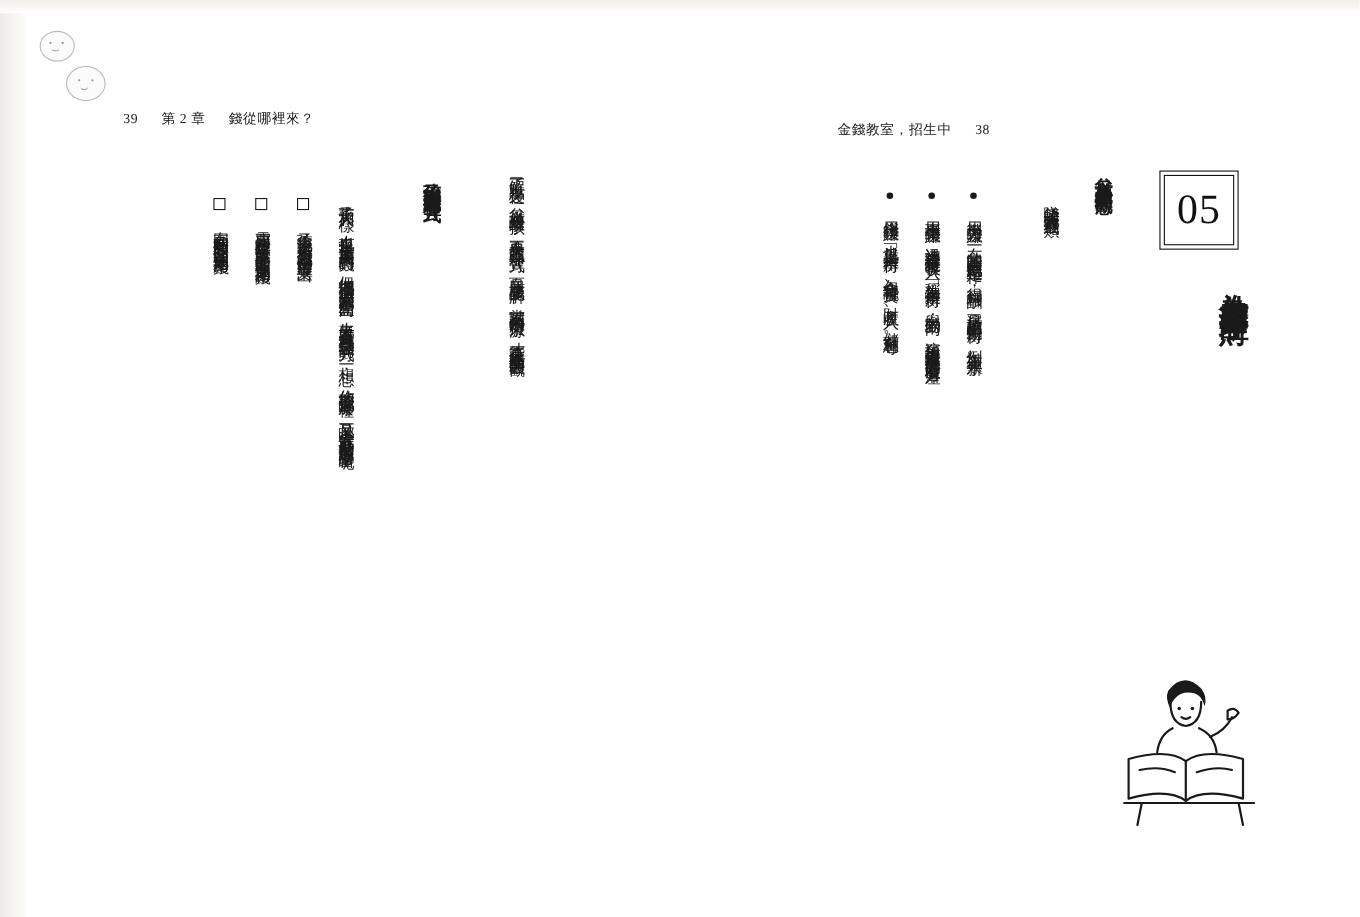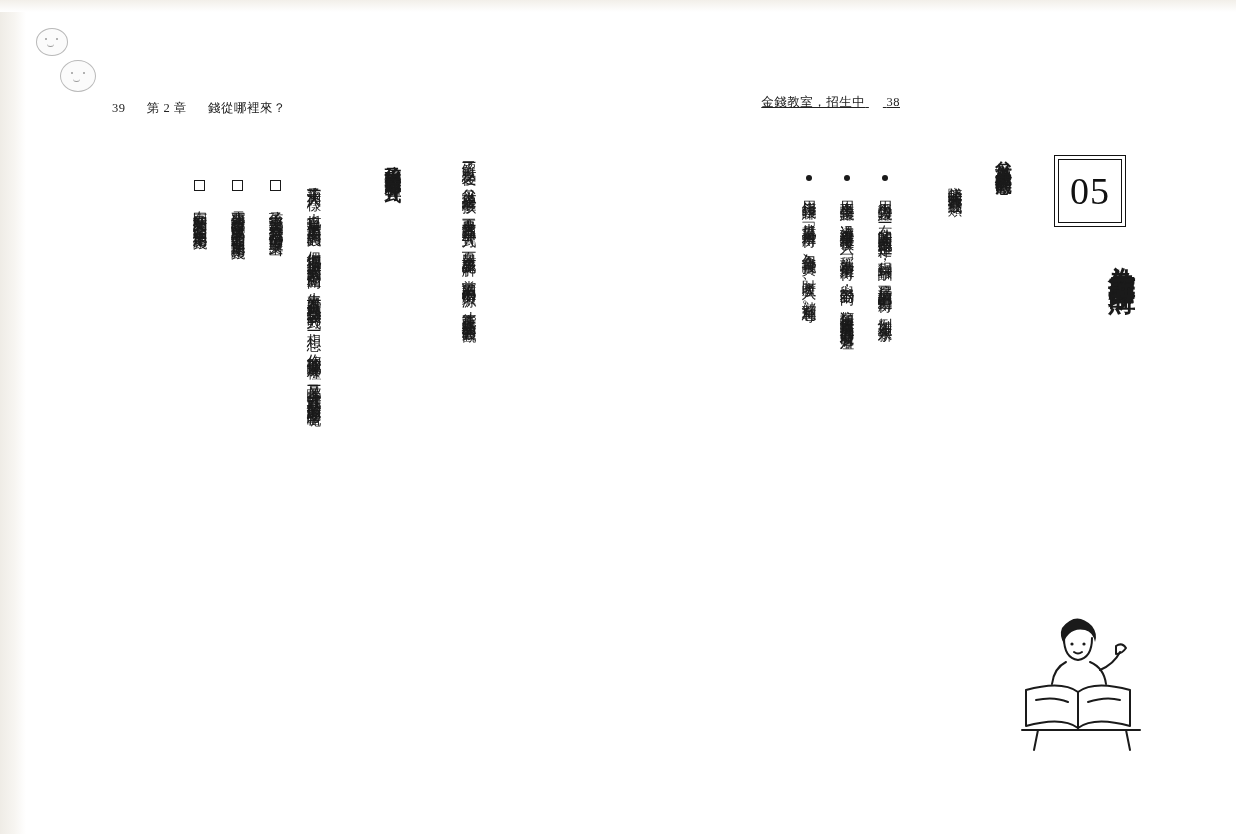--- a/index.html
+++ b/index.html
@@ -68,21 +68,21 @@
 
   
   .runhead {
     position: absolute;
     font-size: 12.5px;
     color: #222;
     letter-spacing: 0.5px;
     white-space: nowrap;
   }
   #runhead-left  { left: 112px; top: 100px; }
-  #runhead-right { right: 100px; top: 94px; text-decoration: underline; }
+  #runhead-right { right: 100px; top: 110px; }
   .runhead .folio { font-family: "Liberation Serif", serif; }
   .runhead .sep { display: inline-block; width: 14px; }
 
   
   .vtext {
     writing-mode: vertical-rl;
     text-orientation: upright;
     -webkit-text-orientation: upright;
     line-height: 1.85;
     letter-spacing: 1.6px;

